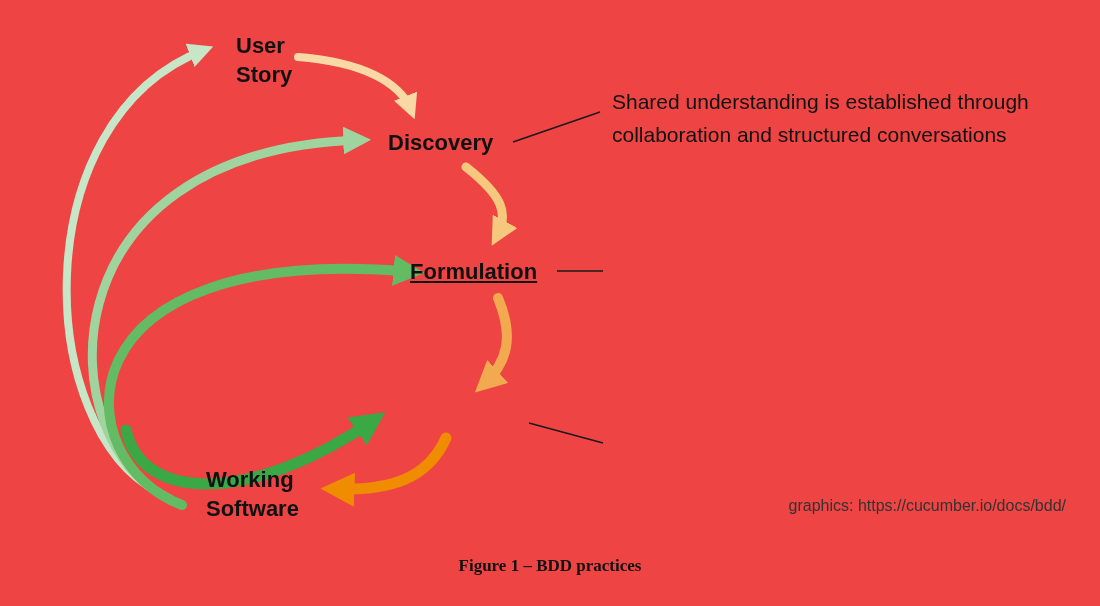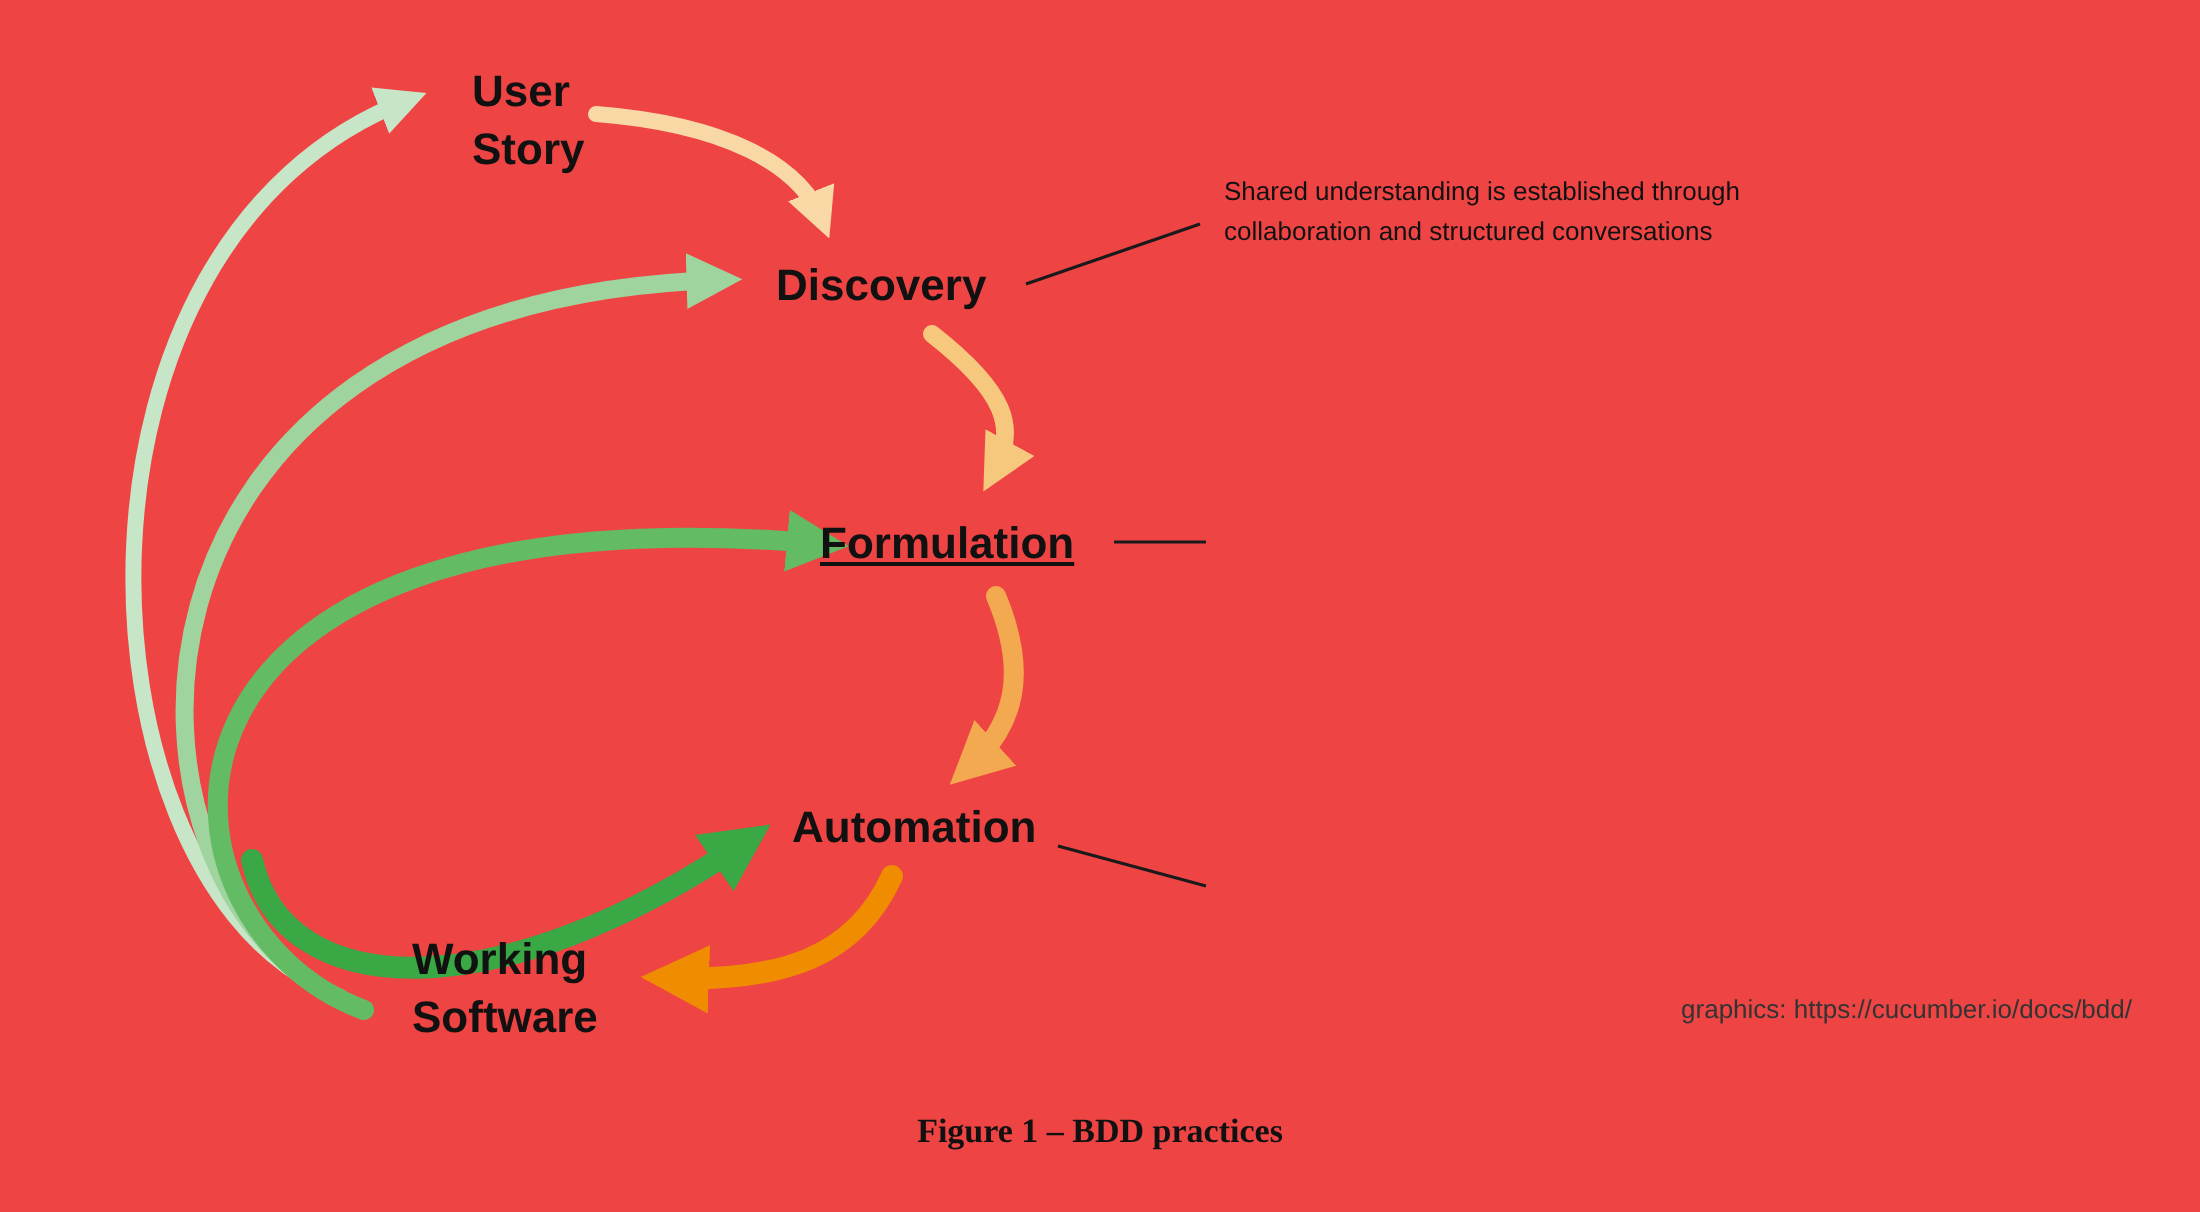--- a/index.html
+++ b/index.html
@@ -24,32 +24,32 @@
     position: absolute;
     font-weight: 700;
     font-size: 22px;
     line-height: 1.32;
     color: #111;
     white-space: pre-line;
   }
 
   .desc {
     position: absolute;
-    font-size: 13px;
+    font-size: 21px;
     line-height: 1.55;
     color: #111;
     white-space: pre-line;
     width: 440px;
   }
 
   .credit {
     position: absolute;
     top: 497px;
     right: 34px;
-    font-size: 13px;
+    font-size: 16px;
     color: #333;
   }
 
   .caption {
     position: absolute;
     top: 556px;
     left: 0;
     width: 100%;
     text-align: center;
     font-family: "Liberation Serif", serif;
@@ -117,21 +117,20 @@
     <path class="callout" d="M 529 423 L 603 443"></path>
   </svg>
 
   <div class="node-label" style="left:236px; top:31px;">User
 Story</div>
 
   <div class="node-label" style="left:388px; top:128px;">Discovery</div>
 
   <div class="node-label" style="left:410px; top:257px;text-decoration:underline;">Formulation</div>
 
-  <div class="node-label" style="left:396px; top:399px;">Automation</div>
 
   <div class="node-label" style="left:206px; top:465px; width:110px; text-align:left;">Working
 Software</div>
 
   <div class="desc" style="left:612px; top:86px;">Shared understanding is established through
 collaboration and structured conversations</div>
 
 
 
   <div class="credit">graphics: https://cucumber.io/docs/bdd/</div>

